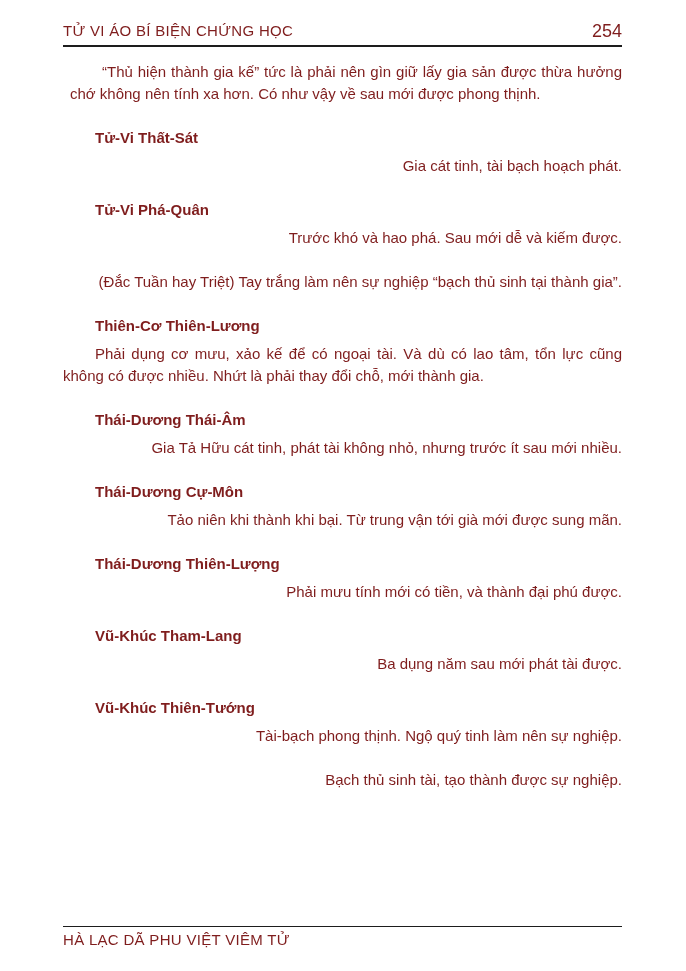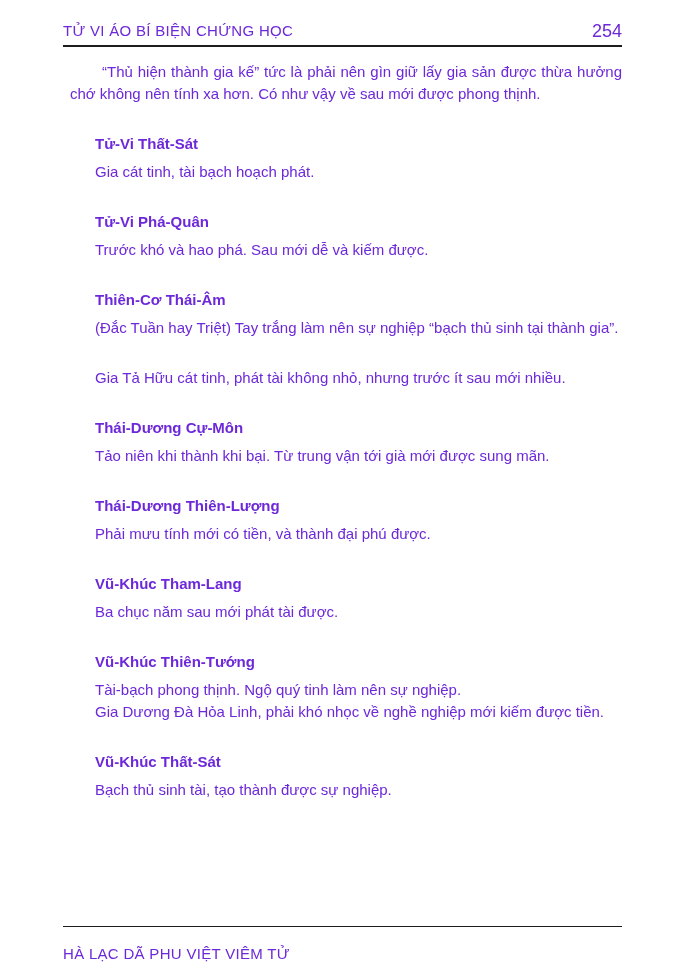--- a/index.html
+++ b/index.html
@@ -2,21 +2,21 @@
 <html><head>
 <meta charset="utf-8">
 <style>
   html, body { margin: 0; padding: 0; background: #e8e8e8; }
   .page {
     position: relative;
     width: 686px;
     height: 971px;
     margin: 0 auto;
     background: #ffffff;
-    color: #6d28d9;
+    color: #7f1d1d;
     font-family: "Liberation Sans", sans-serif;
     overflow: hidden;
   }
   .page-header {
     position: absolute;
     top: 0; left: 63px; right: 64px;
     padding-top: 20px;
     padding-bottom: 3px;
     border-bottom: 2px solid #1d1d1d;
     display: flex;
@@ -38,45 +38,46 @@
     position: absolute;
     top: 48px; left: 63px; right: 64px;
   }
   .intro {
     margin: 13px 0 0 7px;
     font-size: 15px;
     line-height: 22px;
     text-indent: 32px;
     text-align: justify;
   }
-  .sec { margin-top: 28px; }
+  .sec { margin-top: 22px; }
   .sec-h {
     margin: 0 0 6px 0;
     font-size: 15px;
     line-height: 22px;
     font-weight: bold;
     text-indent: 32px;
     white-space: nowrap;
   }
   .sec-p {
     margin: 0;
     font-size: 15px;
     line-height: 22px;
     text-indent: 32px;
     white-space: nowrap;
+    text-align: right;
   }
   .sec-p.justify {
     white-space: normal;
     text-align: justify;
   }
   .page-footer {
     position: absolute;
     top: 926px; left: 63px; right: 64px;
     border-top: 1.5px solid #1d1d1d;
-    padding-top: 16px;
+    padding-top: 2px;
   }
   .footer-text {
     font-size: 15px;
     line-height: 22px;
     letter-spacing: 0.3px;
     white-space: nowrap;
   }
 </style>
 </head>
 <body>
@@ -95,53 +96,55 @@
     <h2 class="sec-h">Tử-Vi Thất-Sát</h2>
   <p class="sec-p">Gia cát tinh, tài bạch hoạch phát.</p>
         </section>
 
   <section class="sec">
     <h2 class="sec-h">Tử-Vi Phá-Quân</h2>
   <p class="sec-p">Trước khó và hao phá. Sau mới dễ và kiếm được.</p>
         </section>
 
   <section class="sec">
-    <h2 class="sec-h">Thiên-Cơ Thái-Âm</h2>
   <p class="sec-p">(Đắc Tuần hay Triệt) Tay trắng làm nên sự nghiệp “bạch thủ sinh tại thành gia”.</p>
         </section>
 
+  <section class="sec">
+    <h2 class="sec-h">Thiên-Cơ Thiên-Lương</h2>
+  <p class="sec-p justify">Phải dụng cơ mưu, xảo kế để có ngoại tài. Và dù có lao tâm, tổn lực cũng không có được nhiều. Nhứt là phải thay đổi chỗ, mới thành gia.</p>
+        </section>
 
   <section class="sec">
+    <h2 class="sec-h">Thái-Dương Thái-Âm</h2>
   <p class="sec-p">Gia Tả Hữu cát tinh, phát tài không nhỏ, nhưng trước ít sau mới nhiều.</p>
         </section>
 
   <section class="sec">
     <h2 class="sec-h">Thái-Dương Cự-Môn</h2>
   <p class="sec-p">Tảo niên khi thành khi bại. Từ trung vận tới già mới được sung mãn.</p>
         </section>
 
   <section class="sec">
     <h2 class="sec-h">Thái-Dương Thiên-Lượng</h2>
   <p class="sec-p">Phải mưu tính mới có tiền, và thành đại phú được.</p>
         </section>
 
 
   <section class="sec">
     <h2 class="sec-h">Vũ-Khúc Tham-Lang</h2>
-  <p class="sec-p">Ba chục năm sau mới phát tài được.</p>
+  <p class="sec-p">Ba dụng năm sau mới phát tài được.</p>
         </section>
 
   <section class="sec">
     <h2 class="sec-h">Vũ-Khúc Thiên-Tướng</h2>
   <p class="sec-p">Tài-bạch phong thịnh. Ngộ quý tinh làm nên sự nghiệp.</p>
-          <p class="sec-p">Gia Dương Đà Hỏa Linh, phải khó nhọc về nghề nghiệp mới kiếm được tiền.</p>
         </section>
 
   <section class="sec">
-    <h2 class="sec-h">Vũ-Khúc Thất-Sát</h2>
   <p class="sec-p">Bạch thủ sinh tài, tạo thành được sự nghiệp.</p>
         </section>
 </div>
   </main>
 
   <footer class="page-footer">
     <span class="footer-text">HÀ LẠC DÃ PHU VIỆT VIÊM TỬ</span>
   </footer>
 
 </div>

